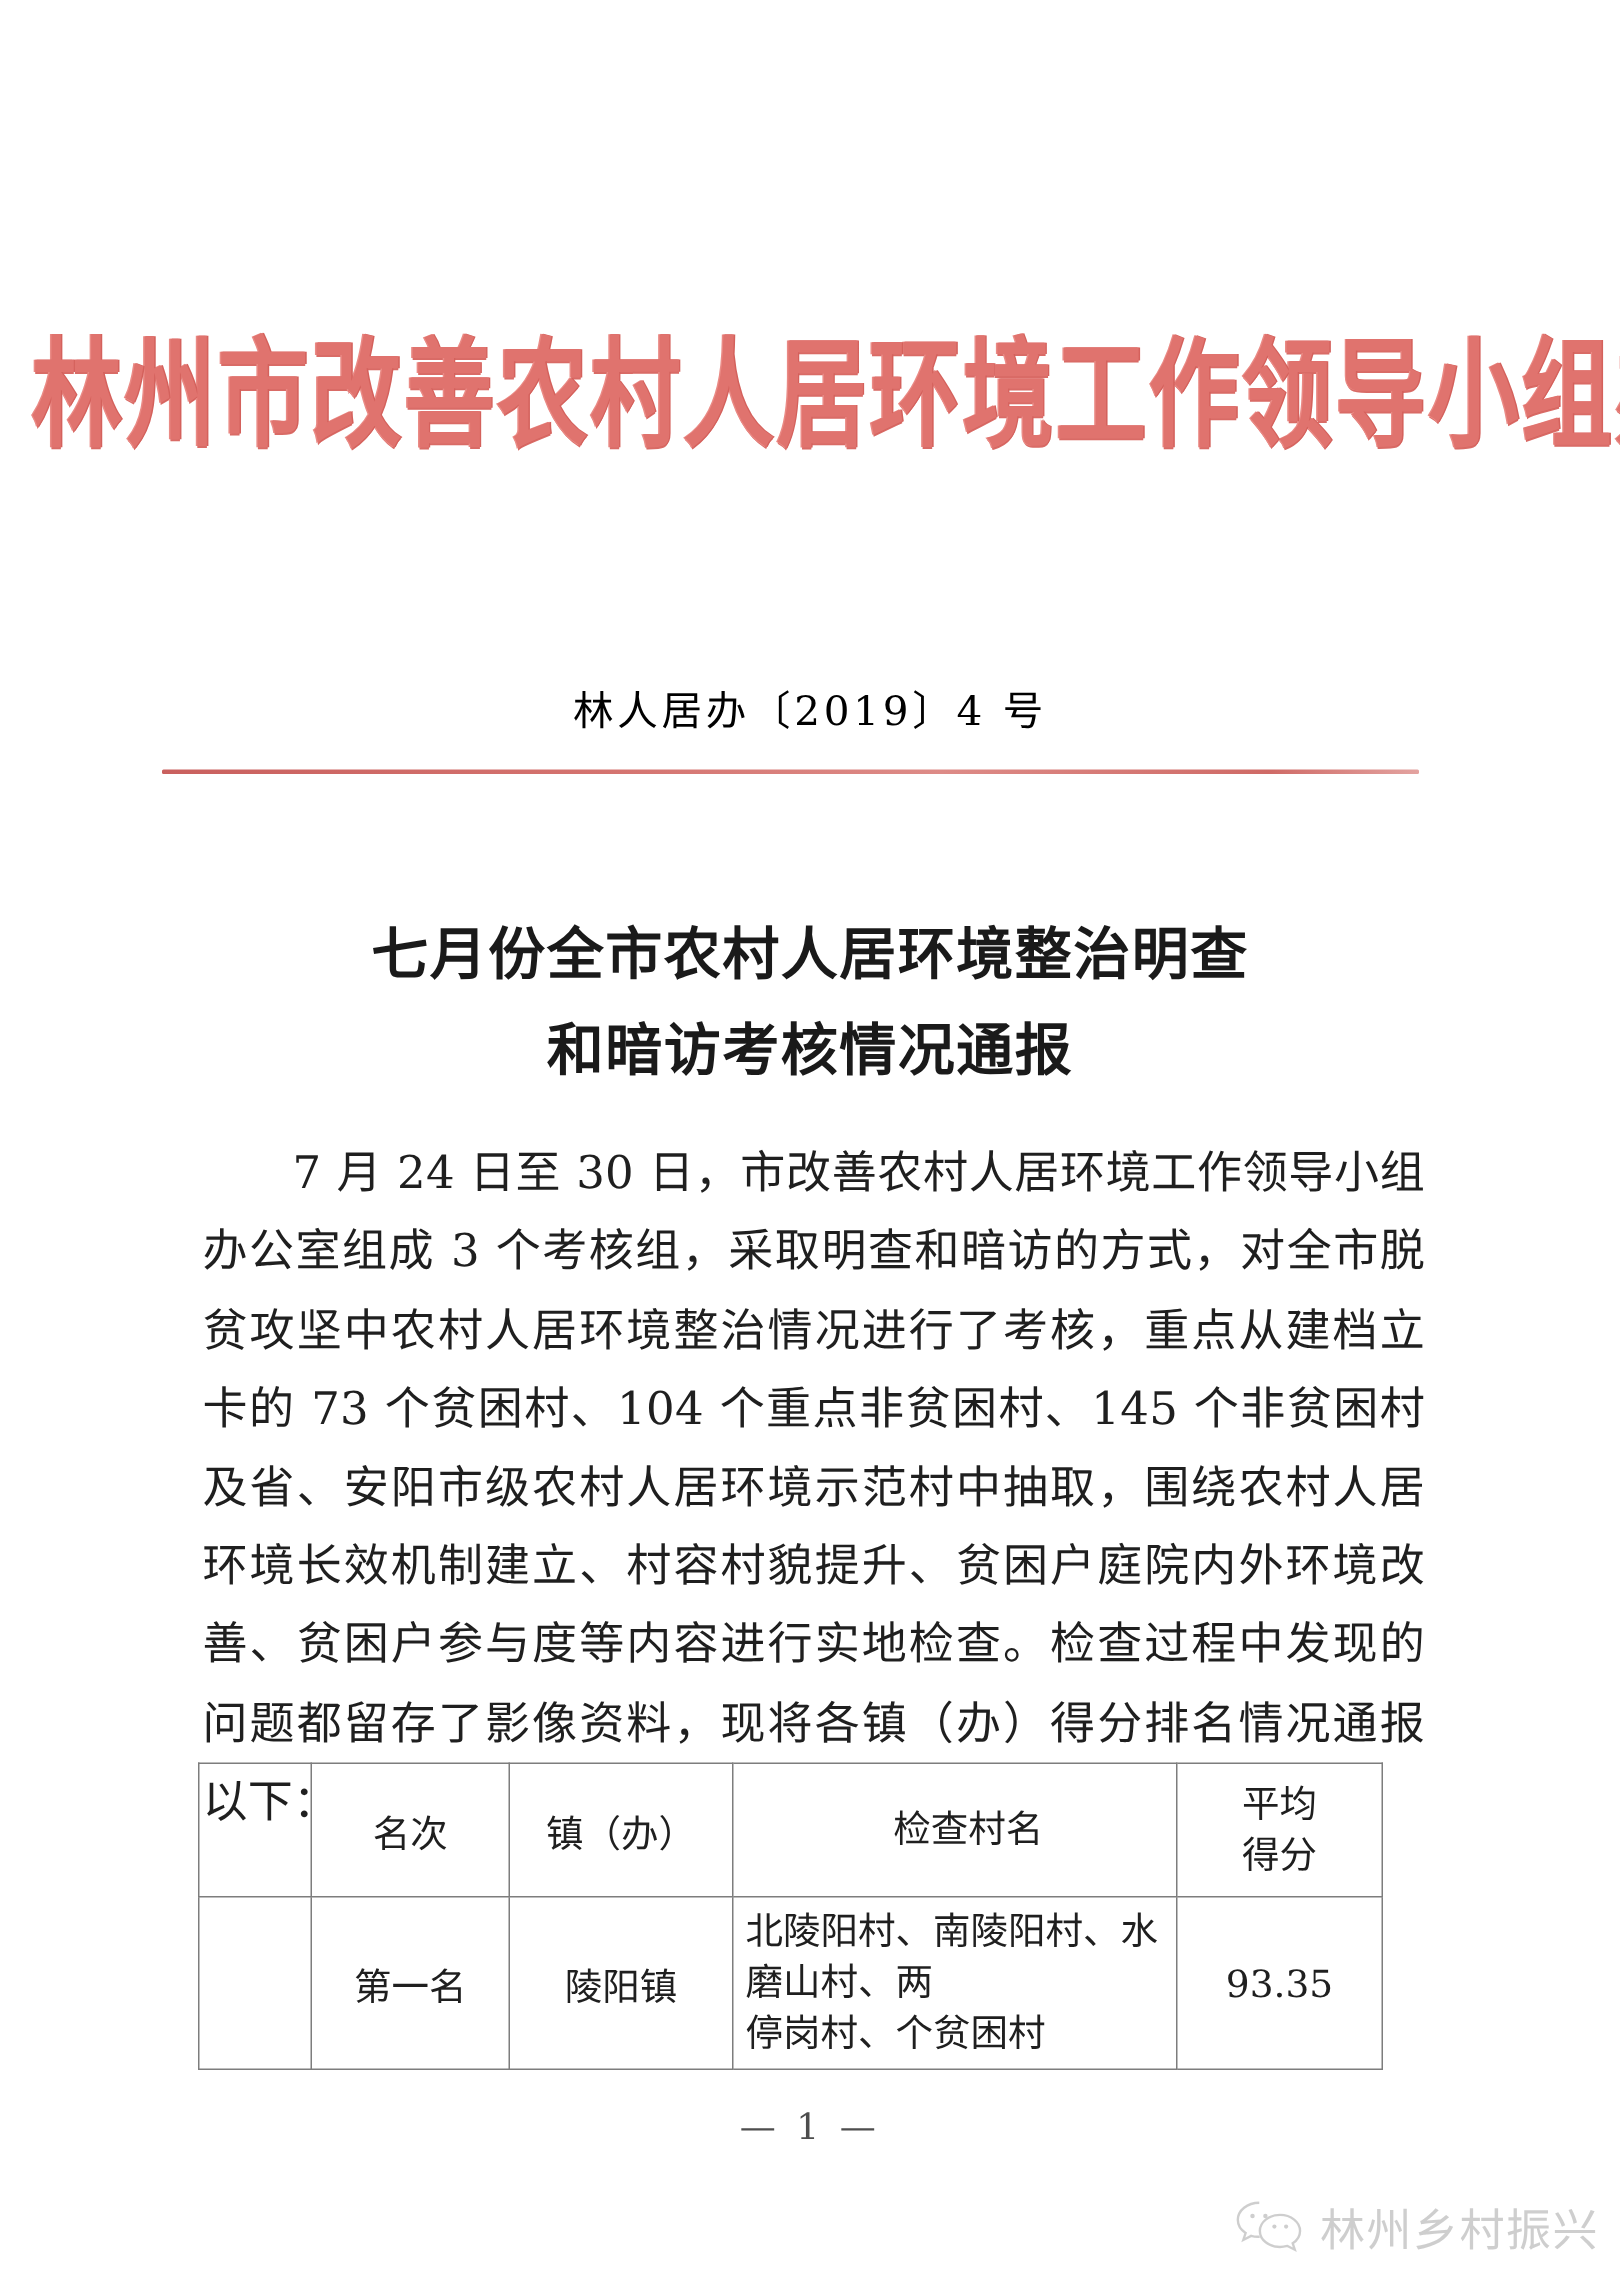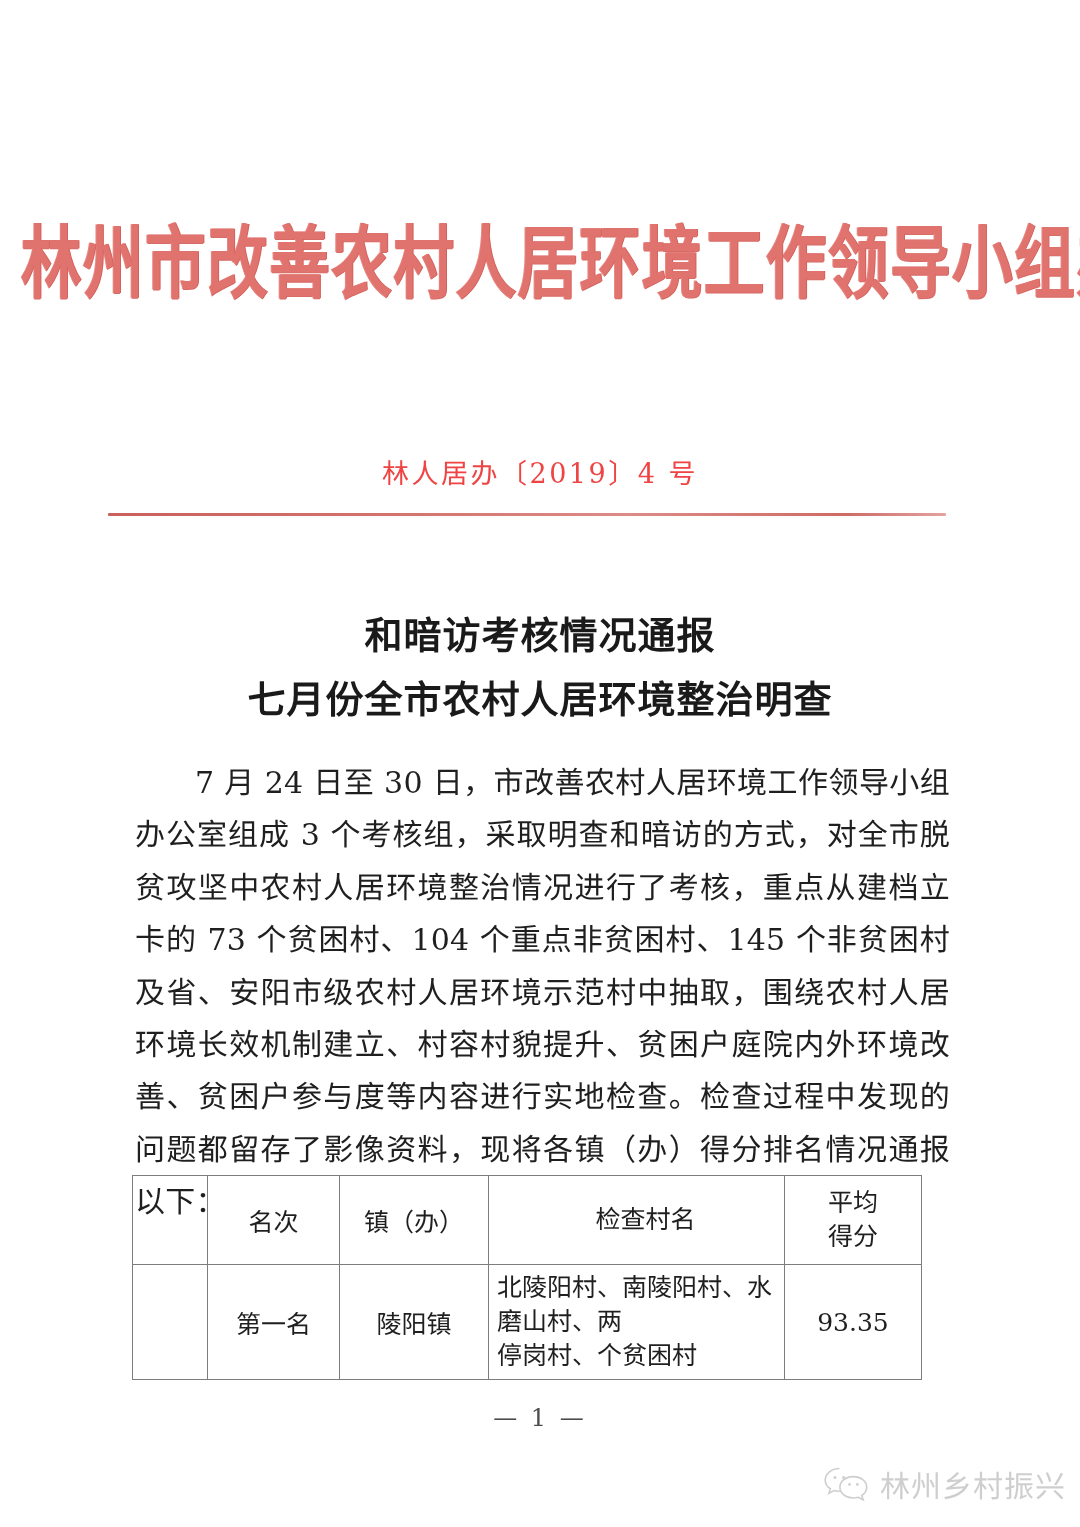--- a/index.html
+++ b/index.html
@@ -48,21 +48,21 @@
 
   
   .doc-number {
     position: absolute;
     left: 0;
     right: 0;
     top: 452px;
     text-align: center;
     font-size: 27px;
     letter-spacing: 2.5px;
-    color: #ef4444;
+    color: #000000;
   }
 
   
   .red-rule {
     position: absolute;
     left: 108px;
     top: 513px;
     width: 838px;
     height: 3px;
     background: linear-gradient(90deg,
@@ -179,22 +179,22 @@
 
   <div class="masthead">
     <span class="masthead-title">林州市改善农村人居环境工作领导小组办公室文件</span>
   </div>
 
   <div class="doc-number">林人居办〔2019〕4 号</div>
 
   <div class="red-rule"></div>
 
   <div class="doc-title">
+    <span class="line">七月份全市农村人居环境整治明查</span>
     <span class="line">和暗访考核情况通报</span>
-    <span class="line">七月份全市农村人居环境整治明查</span>
   </div>
 
   <div class="body-copy">
     <p>7 月 24 日至 30 日，市改善农村人居环境工作领导小组办公室组成 3 个考核组，采取明查和暗访的方式，对全市脱贫攻坚中农村人居环境整治情况进行了考核，重点从建档立卡的 73 个贫困村、104 个重点非贫困村、145 个非贫困村及省、安阳市级农村人居环境示范村中抽取，围绕农村人居环境长效机制建立、村容村貌提升、贫困户庭院内外环境改善、贫困户参与度等内容进行实地检查。检查过程中发现的问题都留存了影像资料，现将各镇（办）得分排名情况通报以下：</p>
   </div>
 
   <div class="rank-table-wrap">
     <table class="rank-table">
       <thead>
         <tr>

